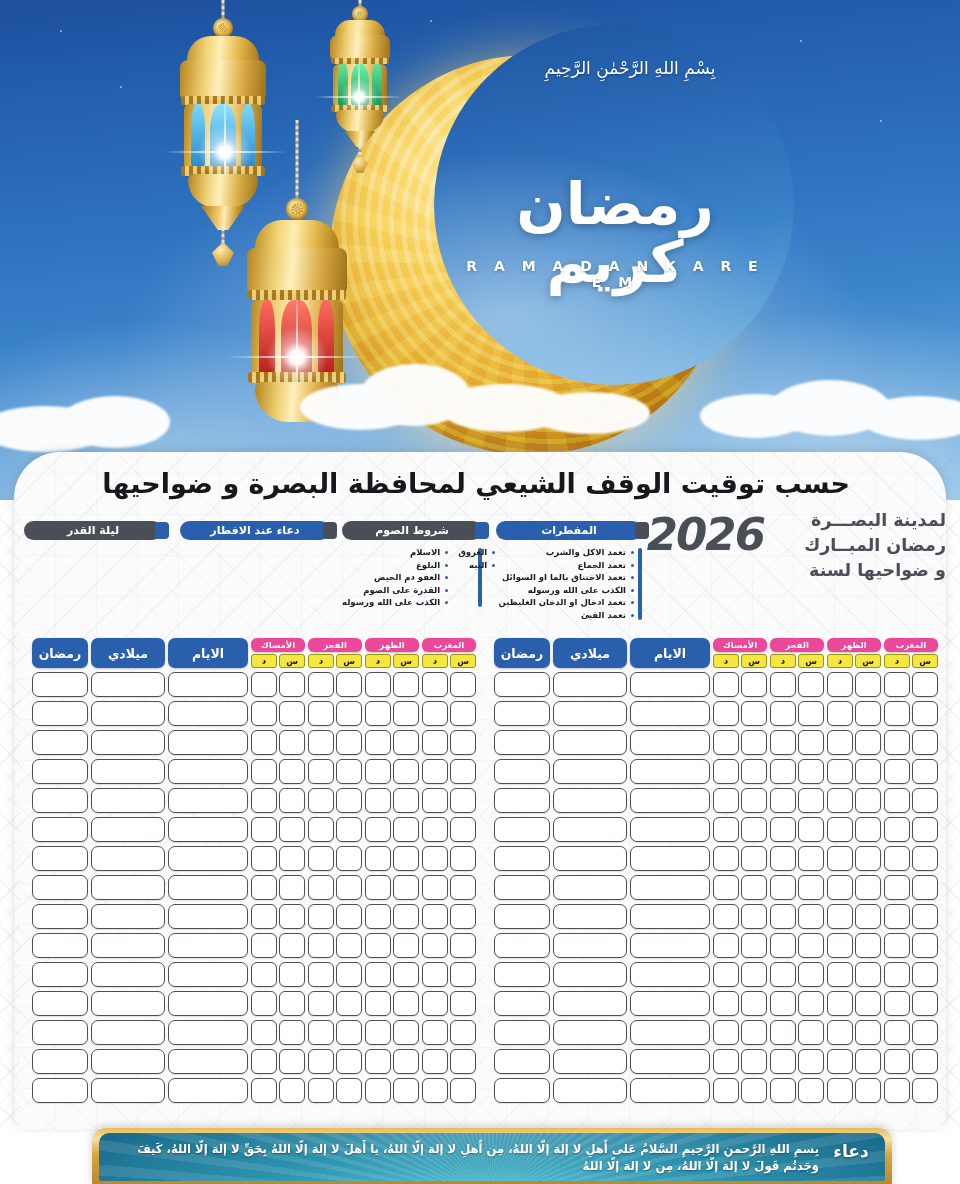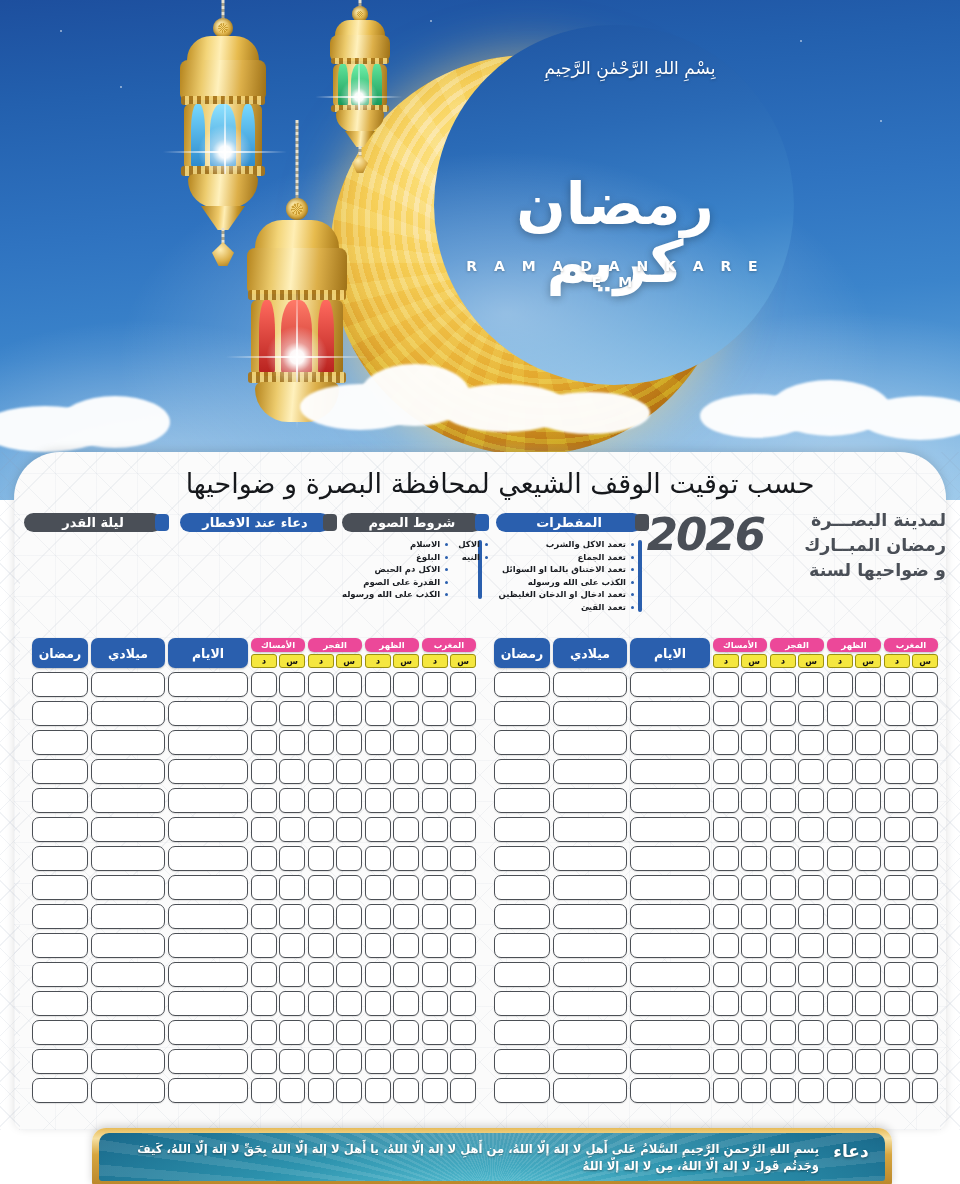--- a/index.html
+++ b/index.html
@@ -120,21 +120,21 @@
       repeating-linear-gradient(45deg, rgba(150,165,185,.20) 0 1.2px, rgba(0,0,0,0) 1.2px 29px),
       repeating-linear-gradient(-45deg, rgba(150,165,185,.20) 0 1.2px, rgba(0,0,0,0) 1.2px 29px),
       repeating-linear-gradient(0deg, rgba(150,165,185,.13) 0 1.2px, rgba(0,0,0,0) 1.2px 41px),
       repeating-linear-gradient(90deg, rgba(150,165,185,.13) 0 1.2px, rgba(0,0,0,0) 1.2px 41px);
     pointer-events:none;
   }
 
   
   .main-title{
     position:absolute; left:150px; top:462px; width:700px; height:44px;
-    text-align:center; color:#16181c; font-size:27px; font-weight:400; letter-spacing:-.3px;
+    text-align:center; color:#16181c; font-size:27px; font-weight:700; letter-spacing:-.3px;
     line-height:44px; white-space:nowrap;
   }
 
   
   .heading-block{ position:absolute; right:14px; top:508px; width:190px; text-align:right; }
   .heading-block .ln{
     color:#4a4f57; font-size:17.5px; font-weight:700; line-height:25px; white-space:nowrap;
     letter-spacing:-.2px;
   }
   .year{
@@ -142,21 +142,21 @@
     font-family:"DejaVu Sans","Liberation Sans",sans-serif; letter-spacing:-2px;
   }
   .year-2026{ right:196px; top:512px; font-size:45px; color:#4a4f57; }
   .year-1447{ right:196px; top:576px; font-size:45px; color:#4a4f57; }
 
   
   .infobox{ position:absolute; top:513px; }
   .ib-head{
     position:relative; height:19px; border-radius:10px;
     display:flex; align-items:center; justify-content:center;
-    color:#fff; font-size:13px; font-weight:700; letter-spacing:.2px;
+    color:#fff; font-size:11px; font-weight:700; letter-spacing:.2px;margin-top:8px;
   }
   .ib-head .tab{
     position:absolute; left:-7px; top:1px; width:14px; height:17px; border-radius:4px;
   }
   .ib-body{ margin-top:6px; position:relative; padding-left:8px; }
   .ib-rule{
     position:absolute; left:0; top:2px; bottom:2px; width:4px; border-radius:3px; background:#2a5fae;
   }
   .ib-list{ list-style:none; }
   .ib-list li{
@@ -394,27 +394,27 @@
 
   <div class="infobox" id="box-shurut">
     <div class="ib-head">
       <span class="tab"></span>
       <span>شروط الصوم</span>
     </div>
     <div class="ib-body">
       <div class="ib-rule"></div>
       <div class="cols">
         <ul class="ib-list">
-          <li>الاكل</li>
+          <li>العروق</li>
           <li>النيه</li>
         </ul>
         <ul class="ib-list">
           <li>الاسلام</li>
           <li>البلوغ</li>
-          <li>الاكل دم الحيض</li>
+          <li>العفو دم الحيض</li>
           <li>القدرة على الصوم</li>
           <li>الكذب على الله ورسوله</li>
         </ul>
       </div>
     </div>
   </div>
 
   <div class="infobox" id="box-dua">
     <div class="ib-head">
       <span class="tab"></span>

